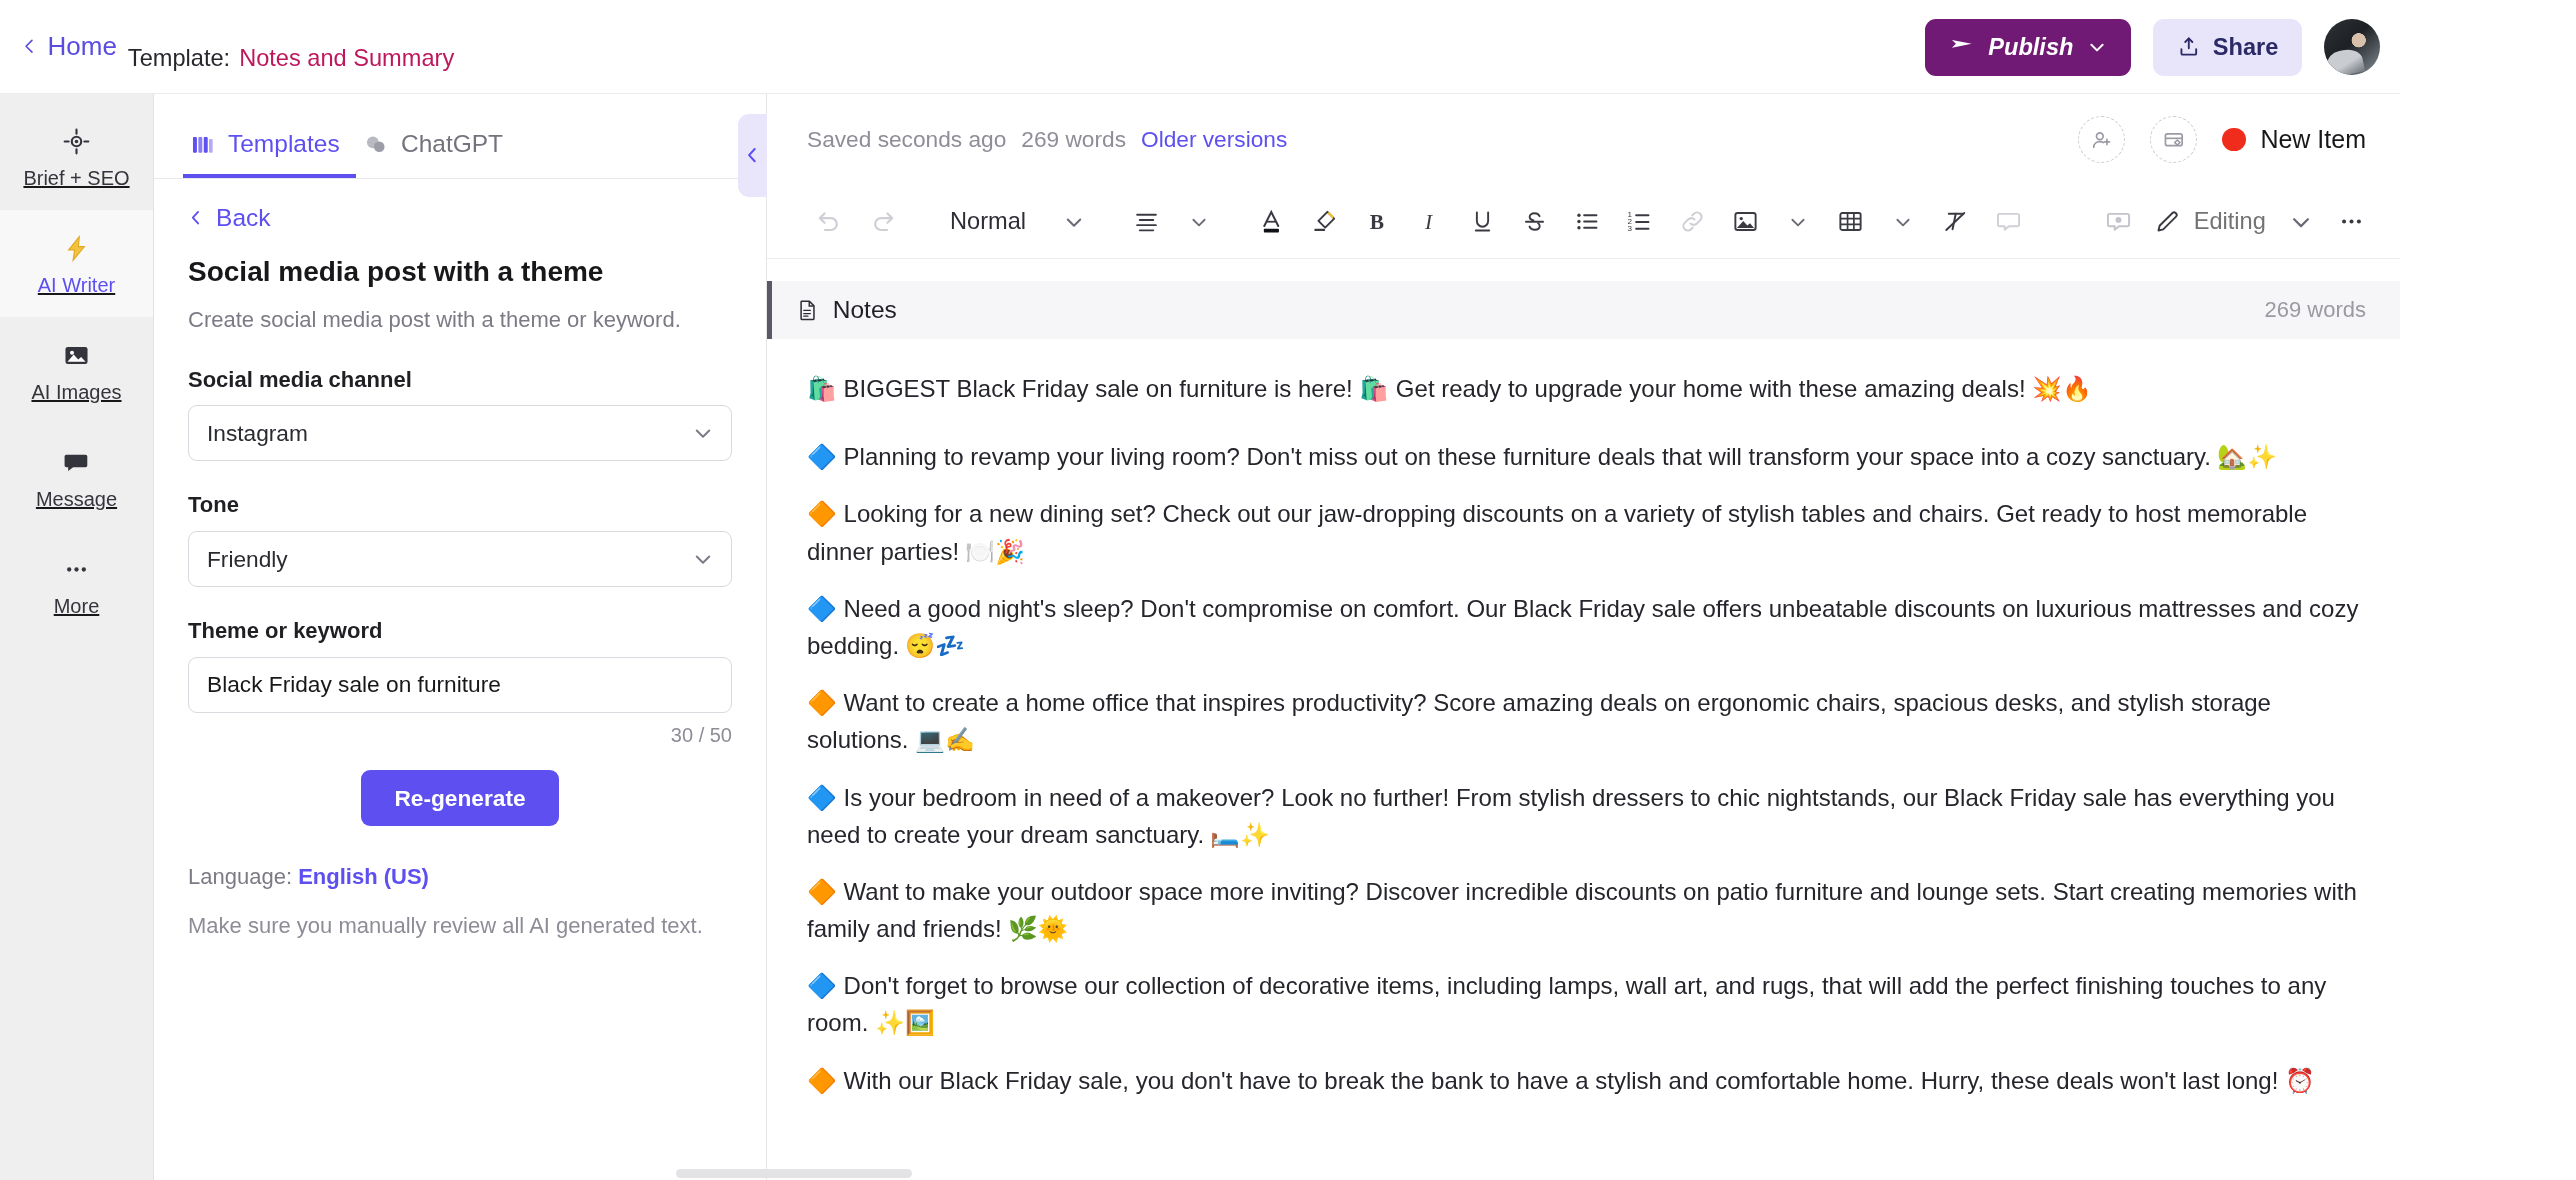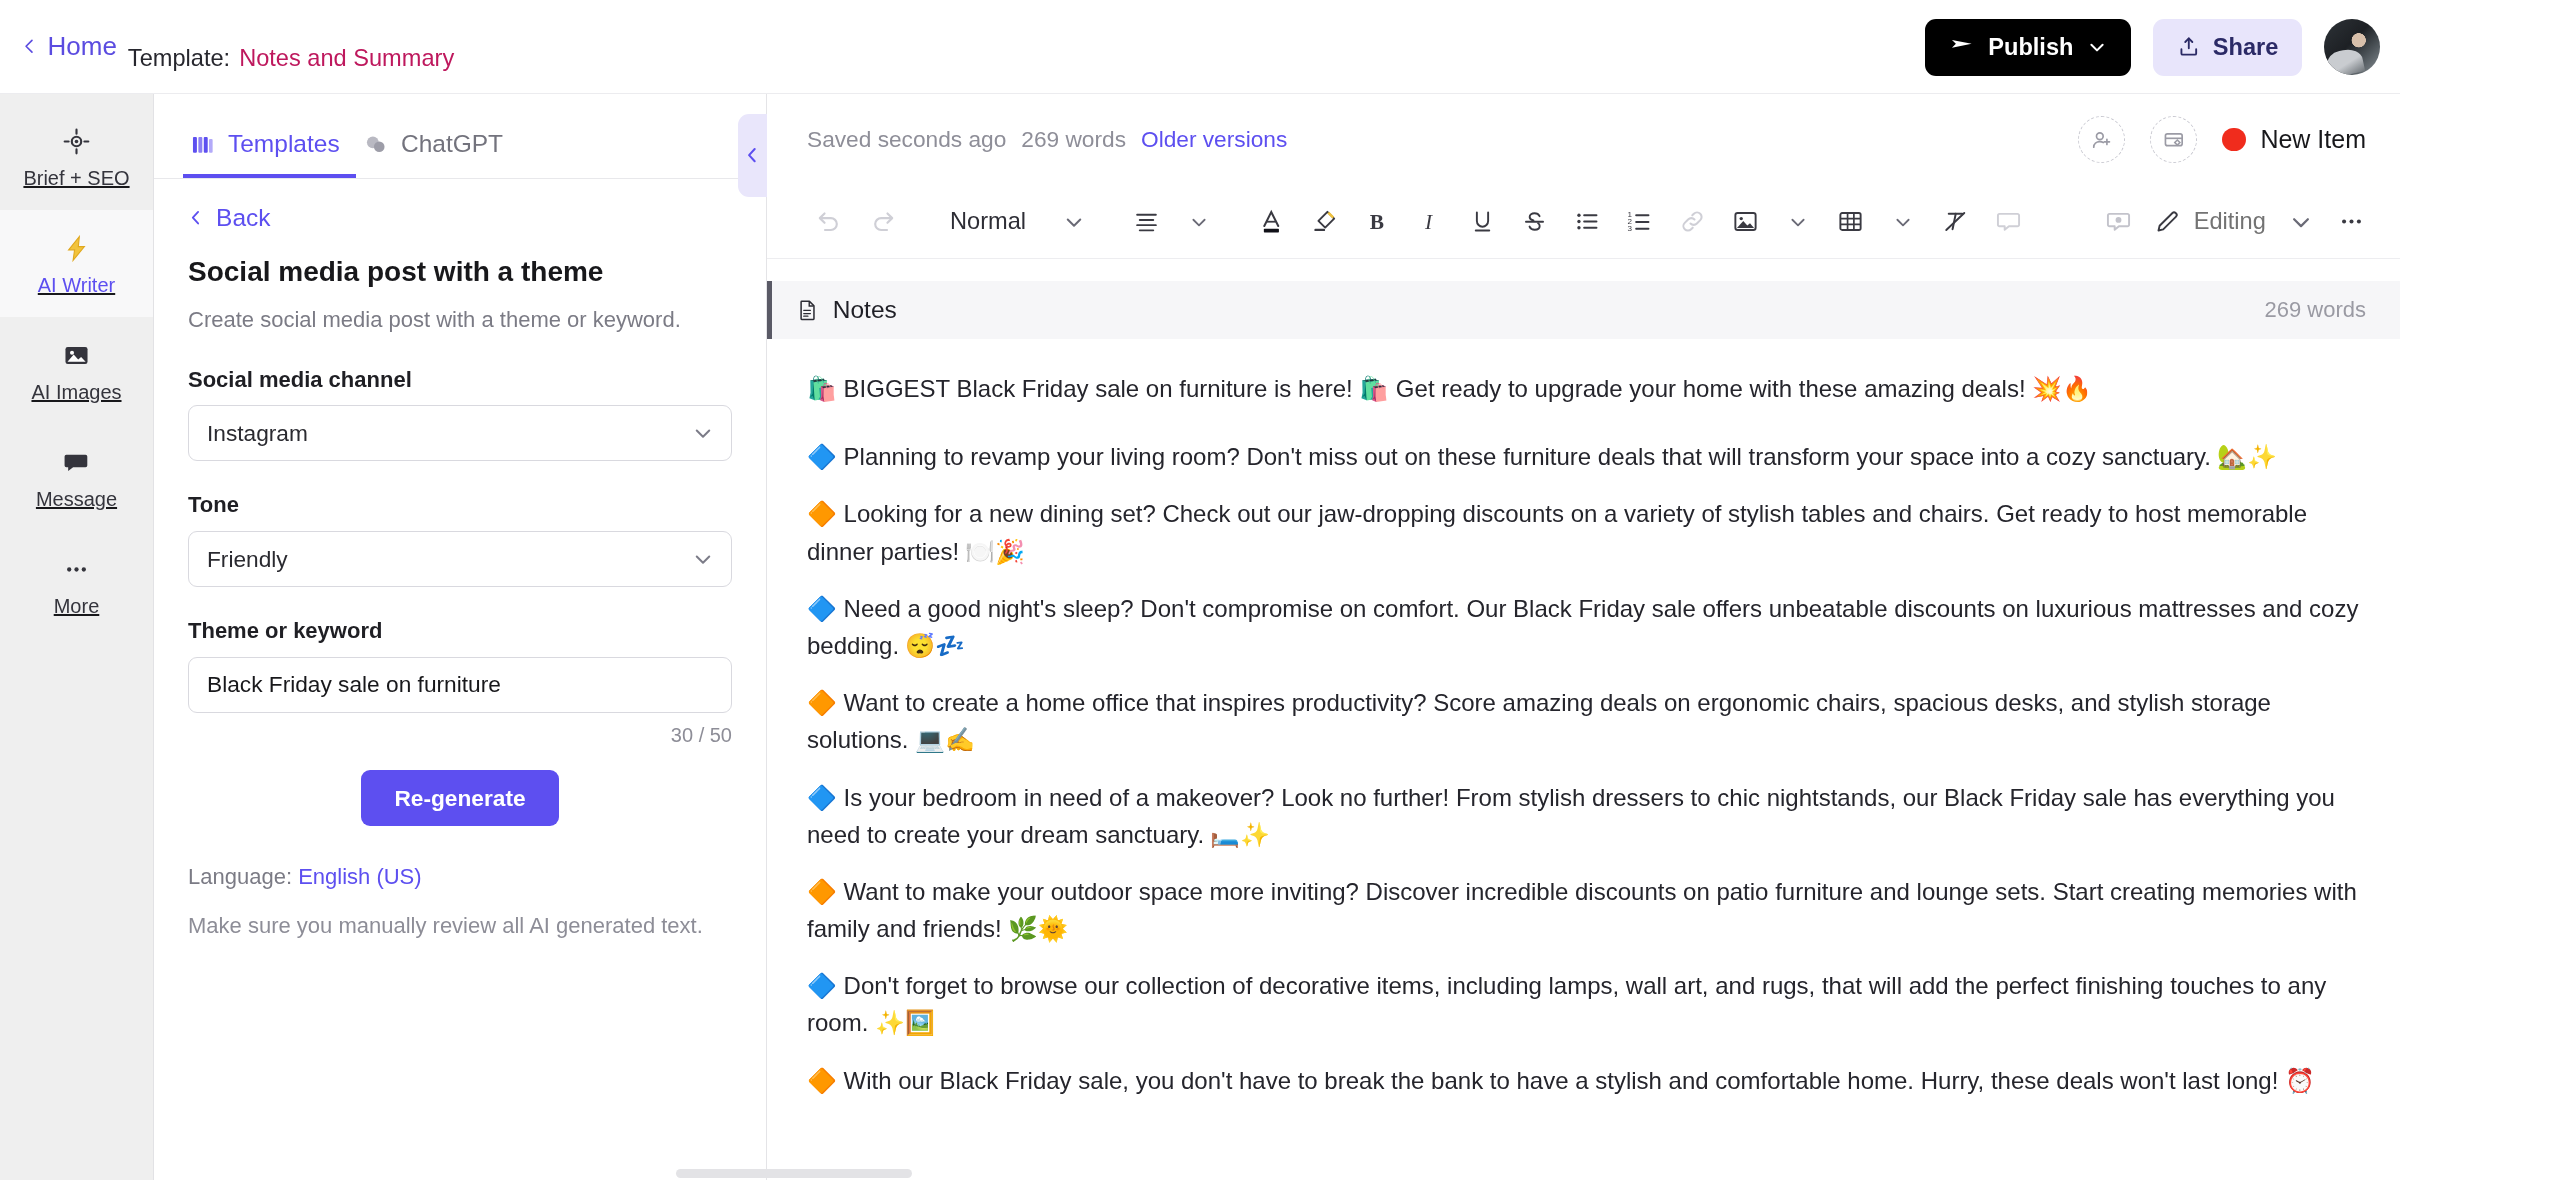--- a/index.html
+++ b/index.html
@@ -35,26 +35,27 @@
   }
   .template-label { color: #27272e; }
   .template-name { color: #be185d; cursor: pointer; }
 
   .topbar-right {
     position: absolute; right: 20px; top: 0;
     height: 94px; display: flex; align-items: center; gap: 22px;
   }
   .btn-publish {
     display: flex; align-items: center; gap: 14.5px;
-    background: #000000; color: #fff;
+    background: #701a75; color: #fff;
     border: none; border-radius: 11px;
     height: 57px; padding: 0 25px;
     font-size: 23.6px; font-weight: bold;
     font-family: "Liberation Sans", sans-serif;
     cursor: pointer;
+    font-style: italic;
   }
   .btn-share {
     display: flex; align-items: center; gap: 12.7px;
     background: #e8e5fb; color: #2b2a66;
     border: none; border-radius: 11px;
     height: 57px; padding: 0 23.6px;
     font-size: 23.6px; font-weight: bold;
     font-family: "Liberation Sans", sans-serif;
     cursor: pointer;
   }
@@ -151,21 +152,21 @@
     cursor: text;
   }
   .counter { text-align: right; font-size: 20px; color: #8d8d97; margin-top: 11px; }
   .btn-regen {
     display: block; margin: 23.6px auto 0 auto;
     background: #5d4ff0; color: #fff; border: none; border-radius: 9px;
     height: 56px; padding: 0 33px; font-size: 22.7px; font-weight: bold;
     font-family: "Liberation Sans", sans-serif; cursor: pointer;
   }
   .lang-line { margin-top: 38px; font-size: 22px; color: #7b7b85; }
-  .lang-line a { color: #5d4ff0; text-decoration: none; cursor: pointer; }
+  .lang-line a { color: #5d4ff0; text-decoration: none; cursor: pointer; font-weight: bold; }
   .disclaimer { margin-top: 20px; font-size: 22px; color: #8d8d97; line-height: 1.45; }
 
   
   .editor { flex: 1 1 auto; display: flex; flex-direction: column; background: #fff; min-width: 0; }
   .ed-status {
     height: 91px; flex: 0 0 91px;
     display: flex; align-items: center;
     padding: 0 34px 0 40px; gap: 15px;
     font-size: 22.7px; color: #8e8e98;
   }

